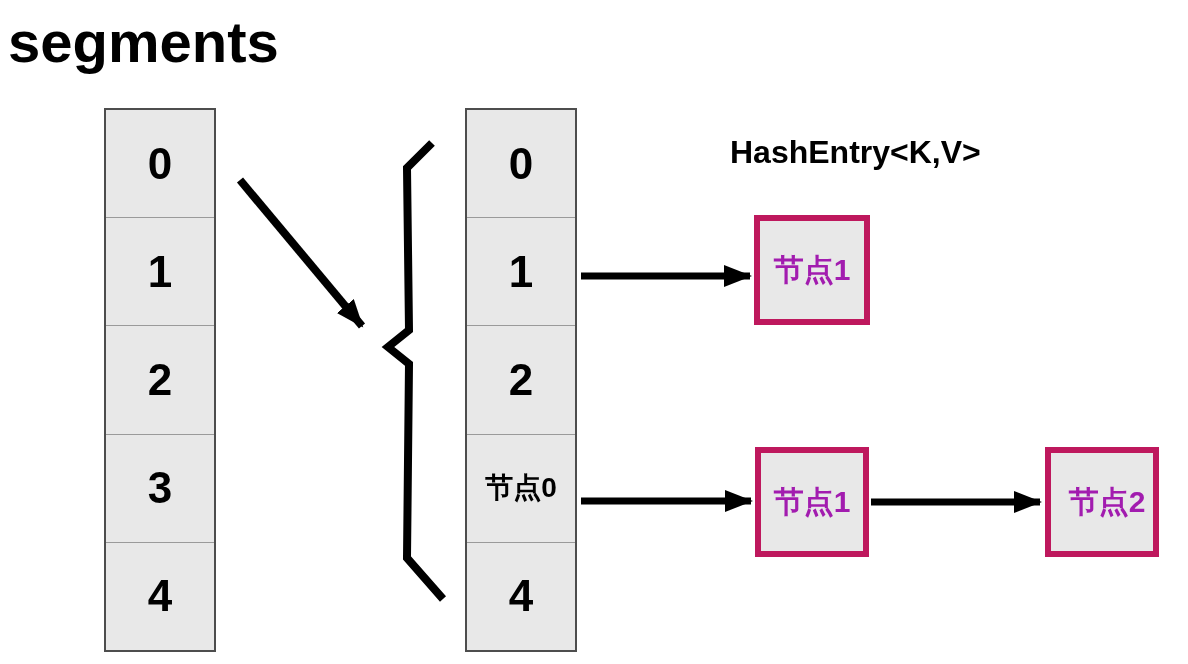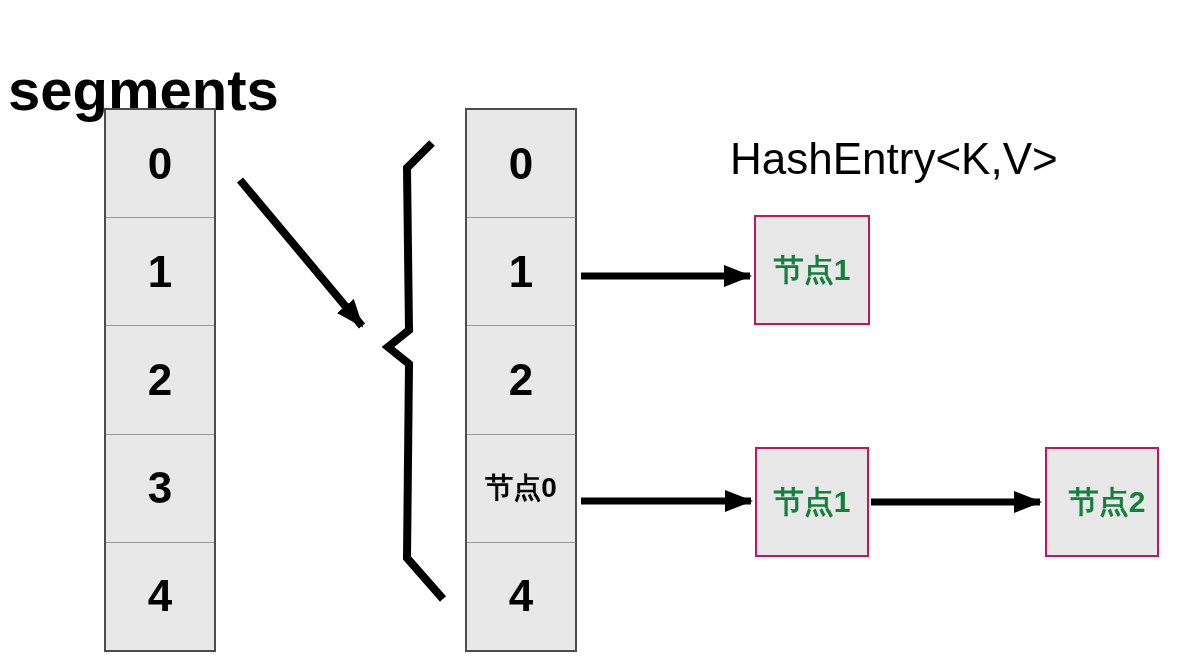--- a/index.html
+++ b/index.html
@@ -16,21 +16,21 @@
     overflow: hidden;
   }
   .title {
     position: absolute;
     font-size: 58px;
     font-weight: bold;
     color: #000000;
     letter-spacing: 0px;
     white-space: nowrap;
   }
-  #title-segments { left: 8px;  top: 8px; margin-top: 48px; }
+  #title-segments { left: 8px;  top: 8px; }
   #title-table    { left: 448px; top: 8px; }
 
   .array-col {
     position: absolute;
     width: 112px;
     height: 544px;
     background: #e8e8e8;
     border: 2px solid #4d4d4d;
     box-sizing: border-box;
     display: flex;
@@ -50,40 +50,40 @@
     border-bottom: 1px solid #9a9a9a;
     box-sizing: border-box;
   }
   .array-cell:last-child { border-bottom: none; }
   .array-cell.cjk { font-size: 28px; }
 
   .hash-entry-label {
     position: absolute;
     left: 730px;
     top: 134px;
-    font-size: 44px;
-    font-weight: normal;
+    font-size: 32px;
+    font-weight: bold;
     color: #000000;
     white-space: nowrap;
     text-align: right;
   }
 
   .node-box {
     position: absolute;
     width: 114px;
     height: 110px;
     background: #e8e8e8;
-    border: 2px solid #be185d;
+    border: 6px solid #be185d;
     box-sizing: border-box;
     display: flex;
     align-items: center;
     justify-content: center;
     font-weight: bold;
     font-size: 30px;
-    color: #15803d;
+    color: #a21caf;
   }
   #node-b1-1 { left: 754px;  top: 215px; width: 116px; }
   #node-b3-1 { left: 755px;  top: 447px; }
   #node-b3-2 { left: 1045px; top: 447px; padding-left: 10px; }
 
   .overlay {
     position: absolute;
     left: 0; top: 0;
     width: 1188px;
     height: 664px;

